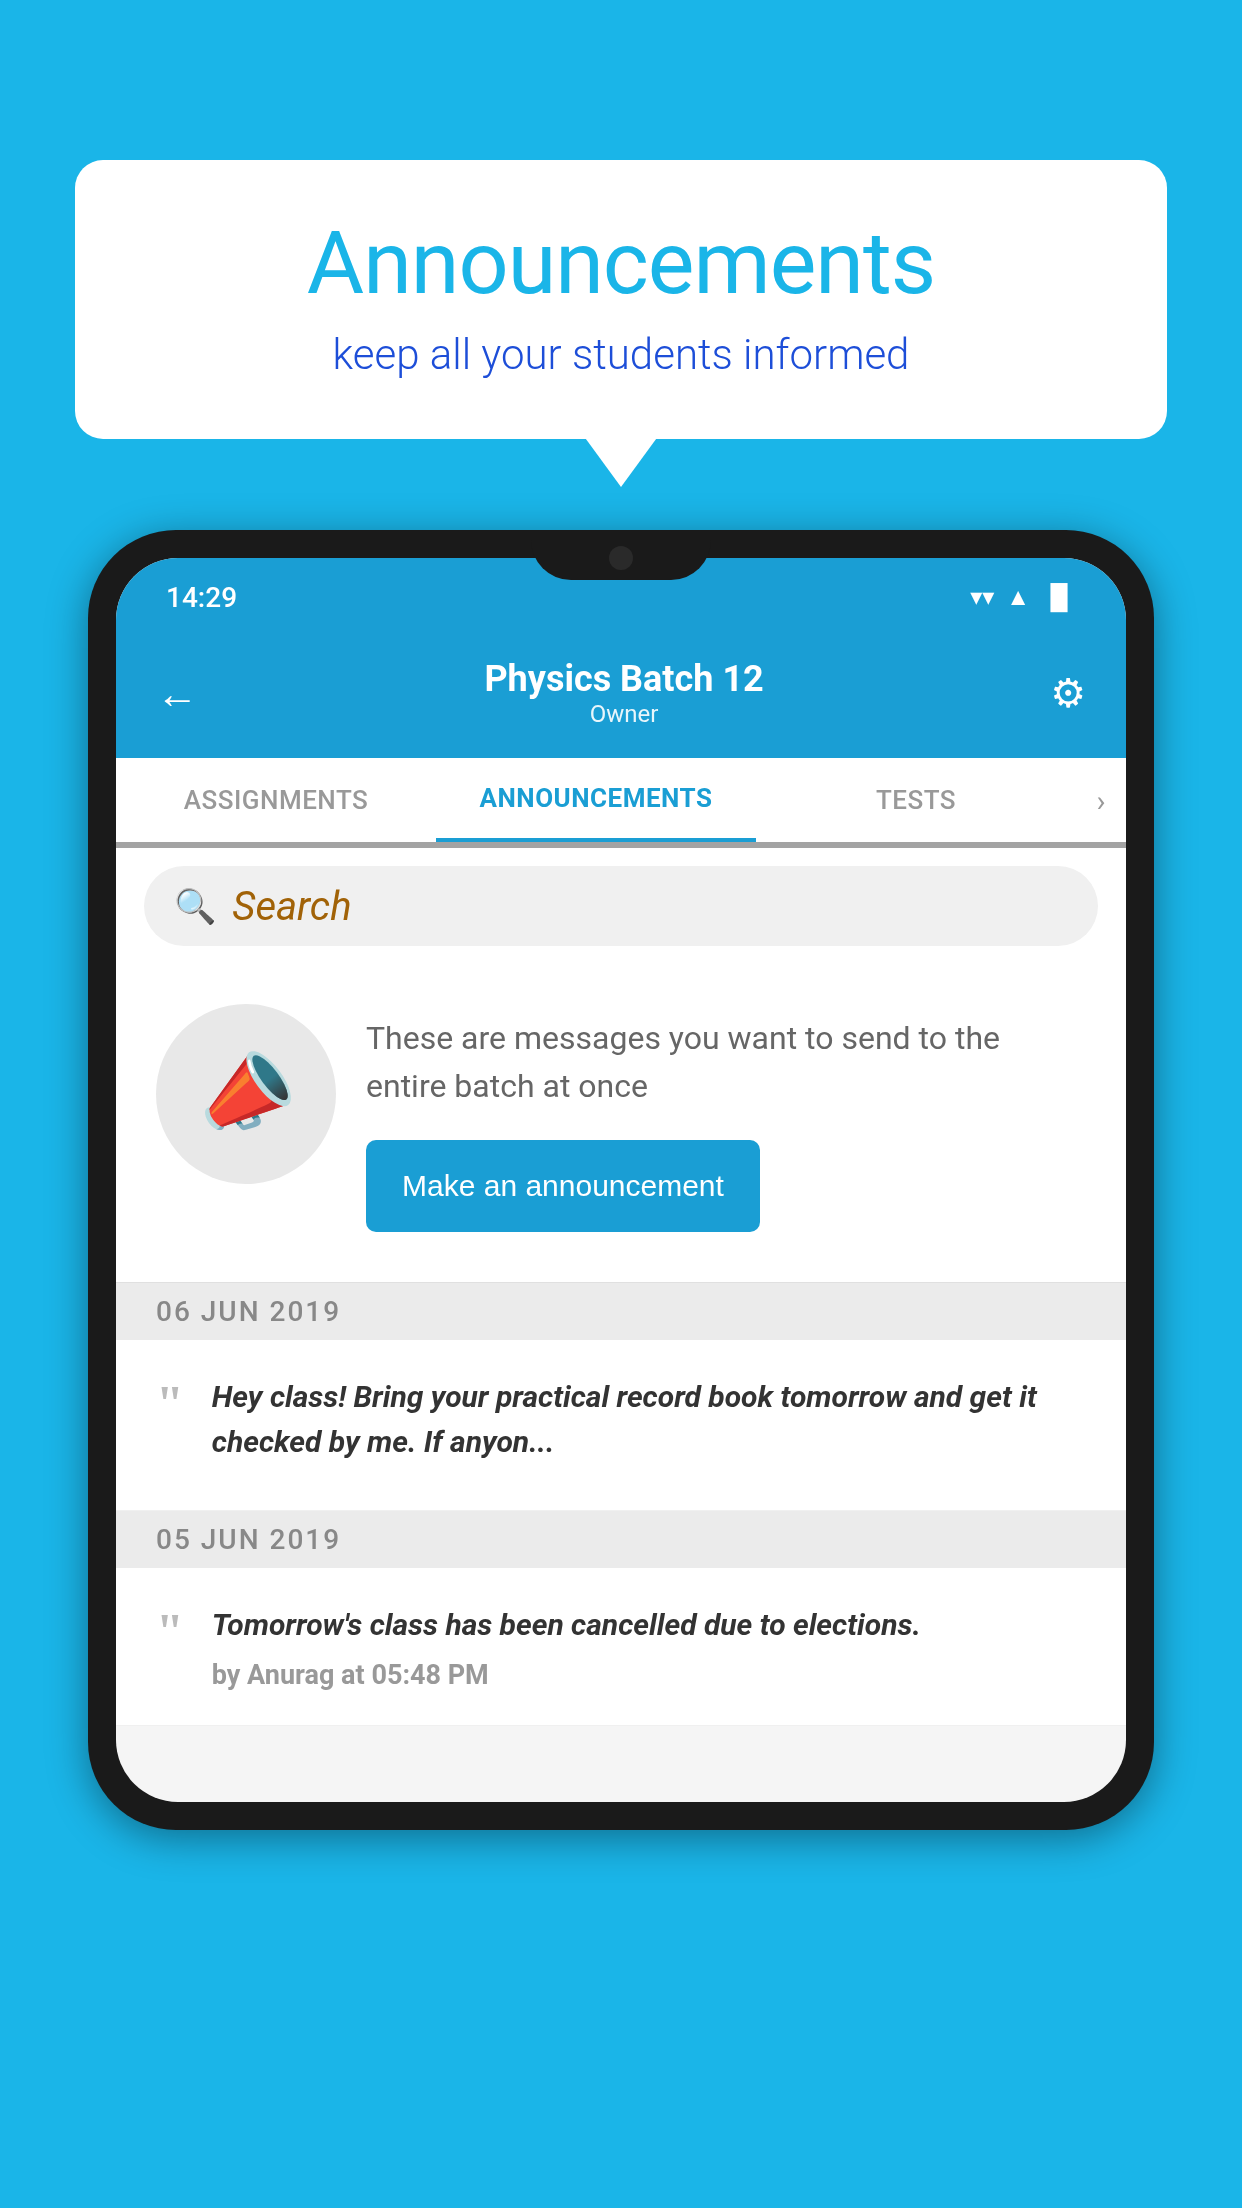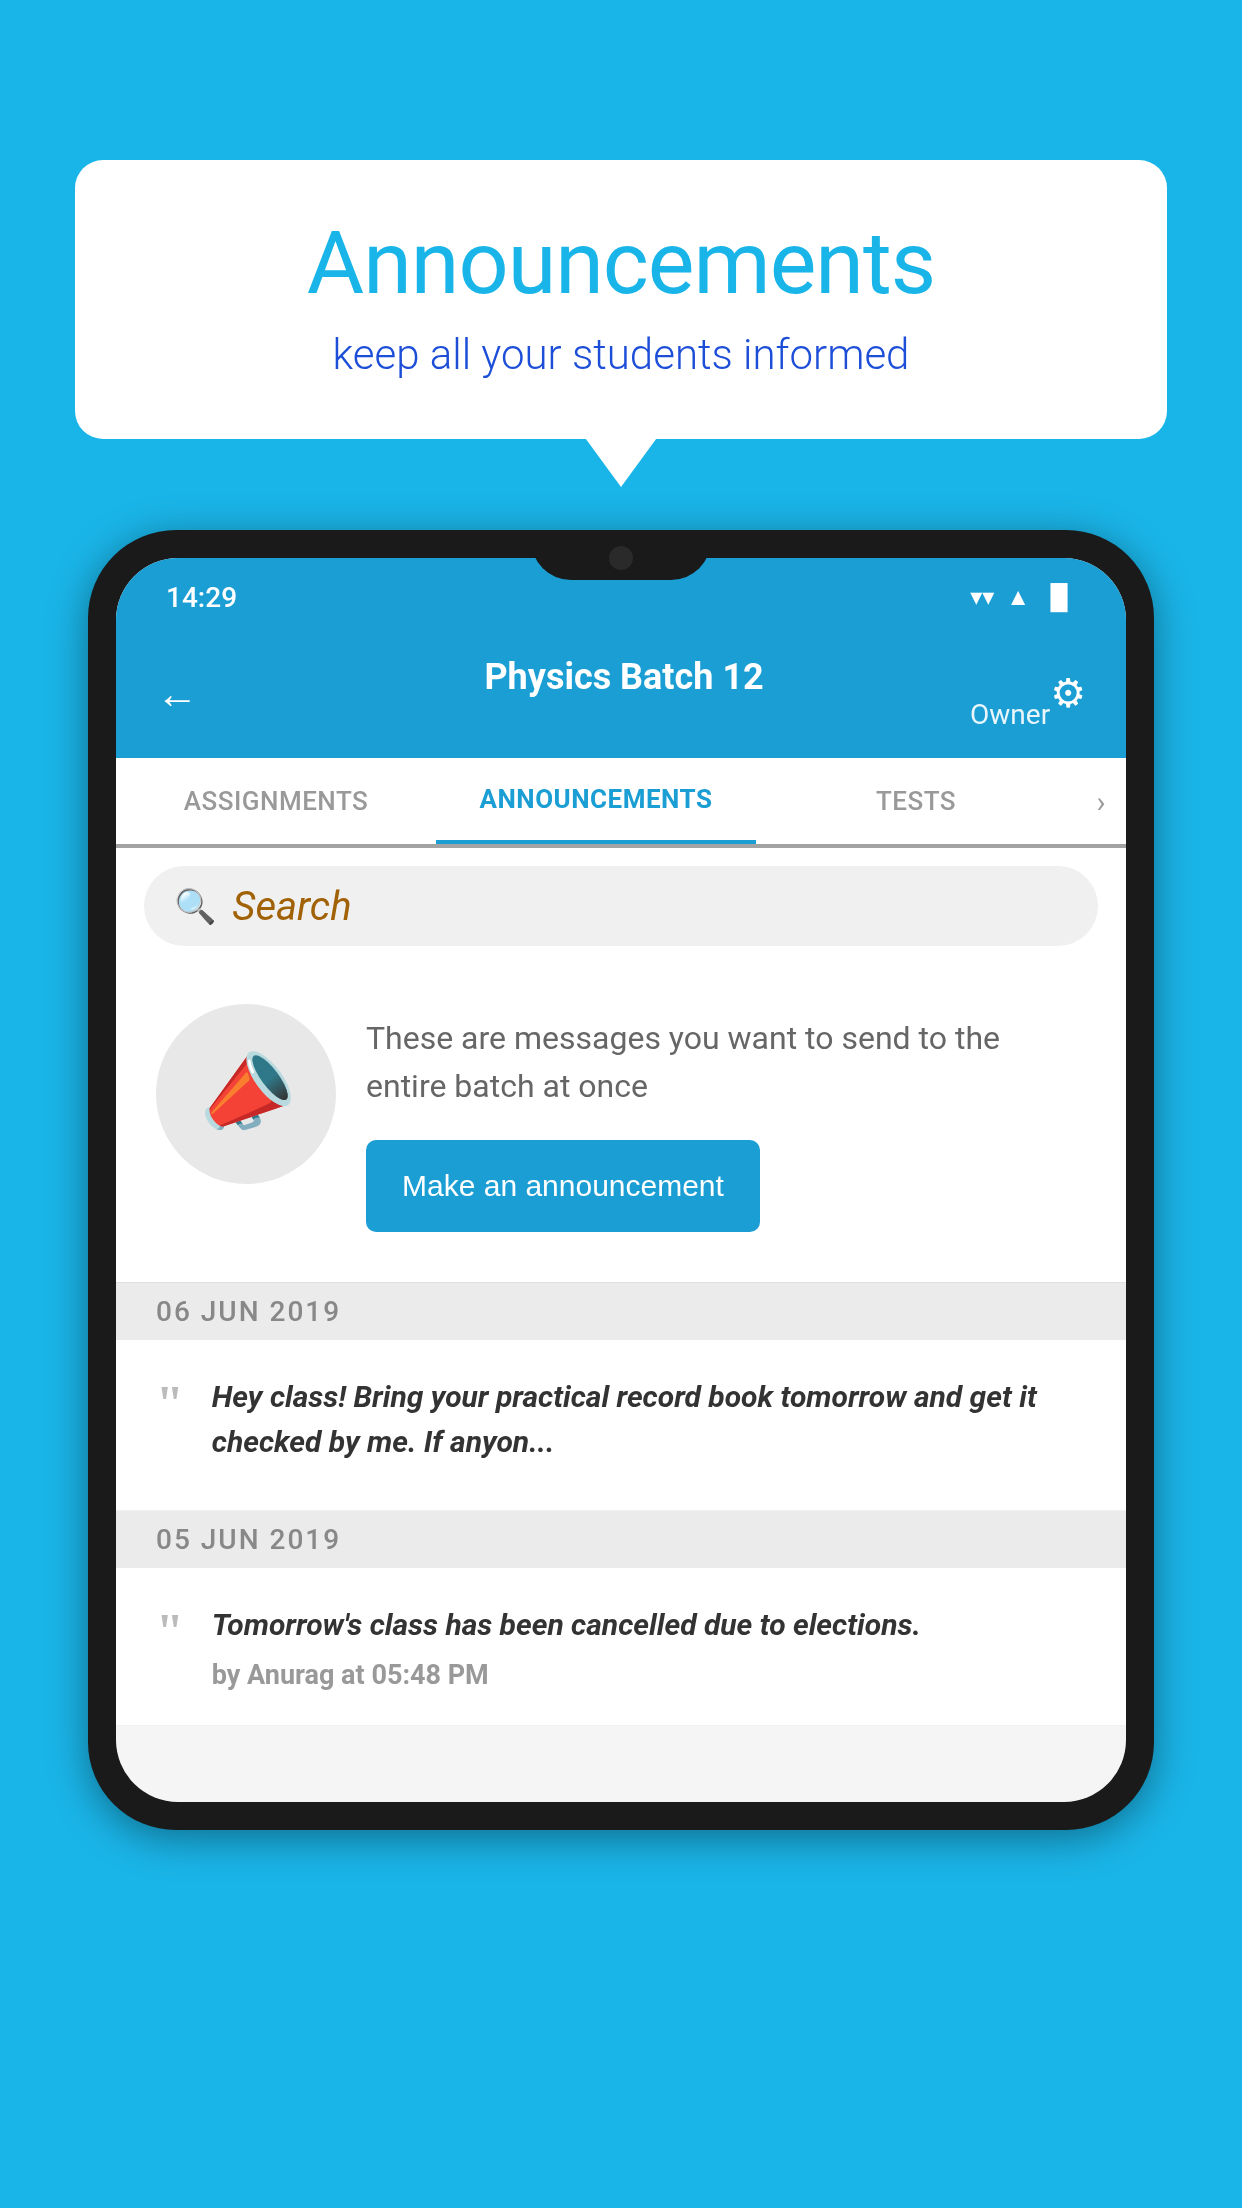--- a/index.html
+++ b/index.html
@@ -167,37 +167,36 @@
     }
 
     .header-title {
       color: white;
       font-size: 36px;
       font-weight: 700;
     }
 
     .header-subtitle {
       color: rgba(255,255,255,0.9);
-      font-size: 28px;
+      font-size: 24px;
       font-weight: 400;
-      text-align: right;
     }
 
     .header-settings {
       color: white;
       font-size: 40px;
     }
 
     
     .tabs-bar {
       background: white;
       display: flex;
       align-items: center;
       height: 90px;
-      border-bottom: 4px solid #a3a3a3;
+      border-bottom: 6px solid #a3a3a3;
       position: relative;
     }
 
     .tab {
       flex: 1;
       text-align: center;
       font-size: 26px;
       font-weight: 500;
       color: #999;
       height: 100%;

